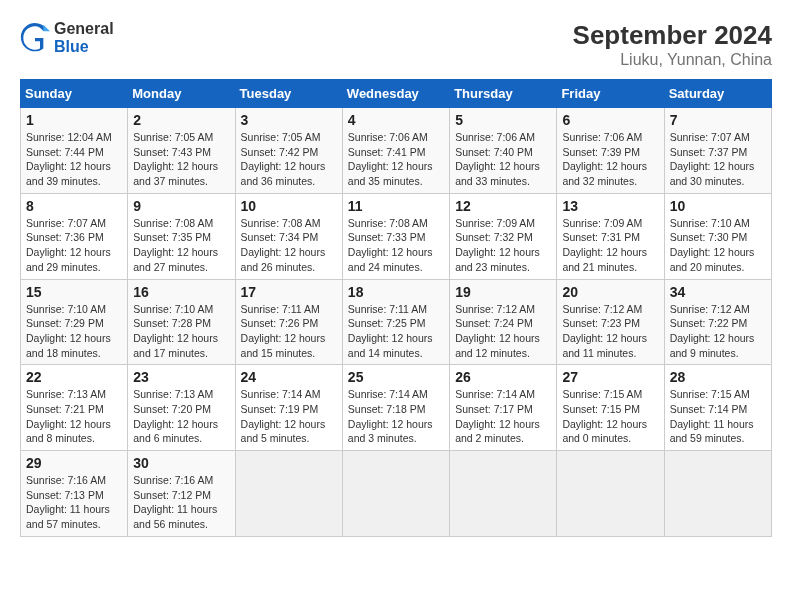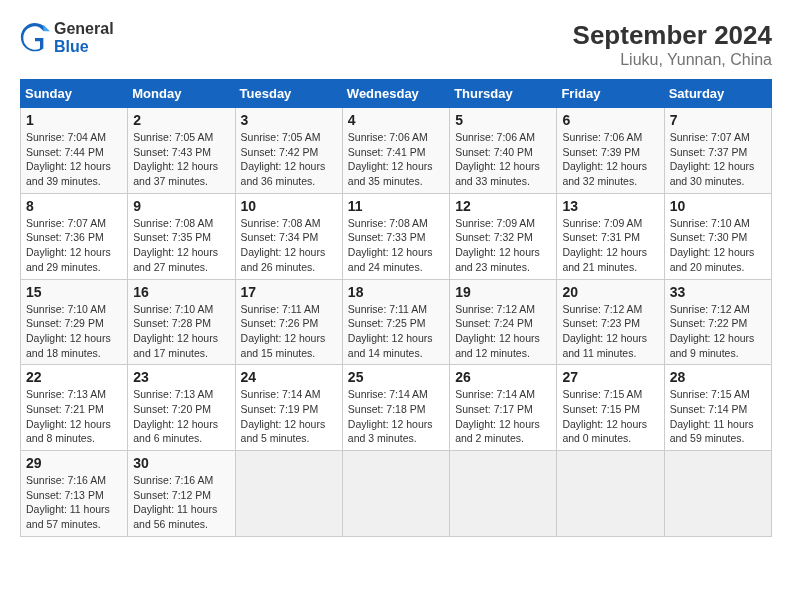--- a/index.html
+++ b/index.html
@@ -110,21 +110,21 @@
         <th>Wednesday</th>
         <th>Thursday</th>
         <th>Friday</th>
         <th>Saturday</th>
       </tr>
   </thead>
   <tbody id="calendar-body">
       <tr>
         <td>
           <span class="day-num">1</span>
-          <div class="day-info" style="white-space: pre-line;">Sunrise: 7:04 AM
+          <div class="day-info" style="white-space: pre-line;">Sunrise: 12:04 AM
 Sunset: 7:44 PM
 Daylight: 12 hours
 and 39 minutes.</div>
         </td>
         <td>
           <span class="day-num">2</span>
           <div class="day-info" style="white-space: pre-line;">Sunrise: 7:05 AM
 Sunset: 7:43 PM
 Daylight: 12 hours
 and 37 minutes.</div>
@@ -253,21 +253,21 @@
 and 12 minutes.</div>
         </td>
         <td>
           <span class="day-num">20</span>
           <div class="day-info" style="white-space: pre-line;">Sunrise: 7:12 AM
 Sunset: 7:23 PM
 Daylight: 12 hours
 and 11 minutes.</div>
         </td>
         <td>
-          <span class="day-num">33</span>
+          <span class="day-num">34</span>
           <div class="day-info" style="white-space: pre-line;">Sunrise: 7:12 AM
 Sunset: 7:22 PM
 Daylight: 12 hours
 and 9 minutes.</div>
         </td>
       </tr>
       <tr>
         <td>
           <span class="day-num">22</span>
           <div class="day-info" style="white-space: pre-line;">Sunrise: 7:13 AM

